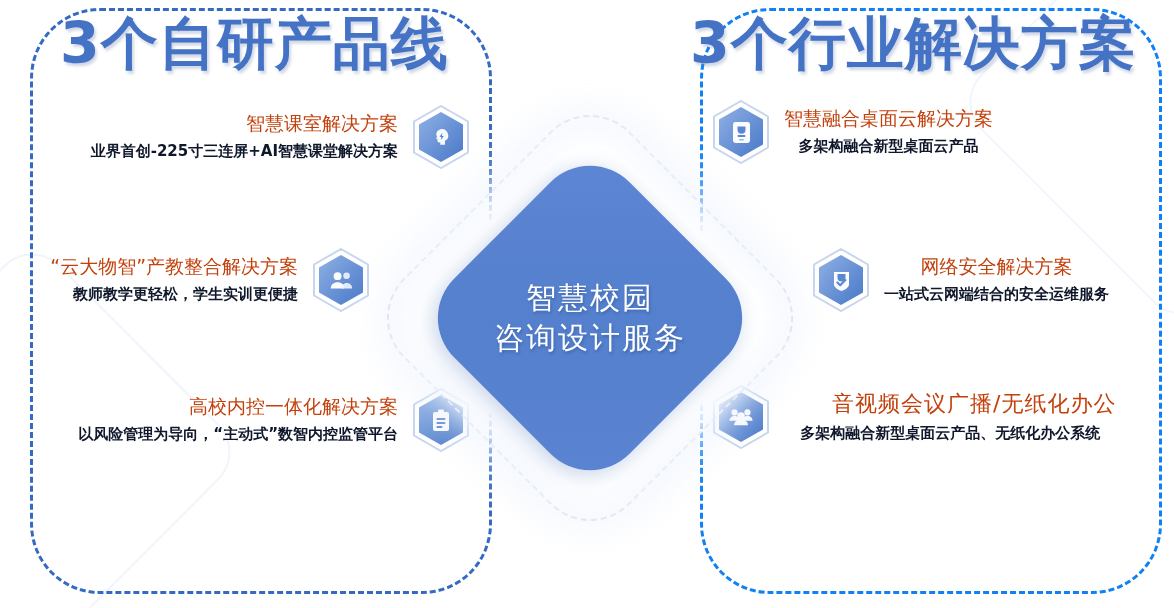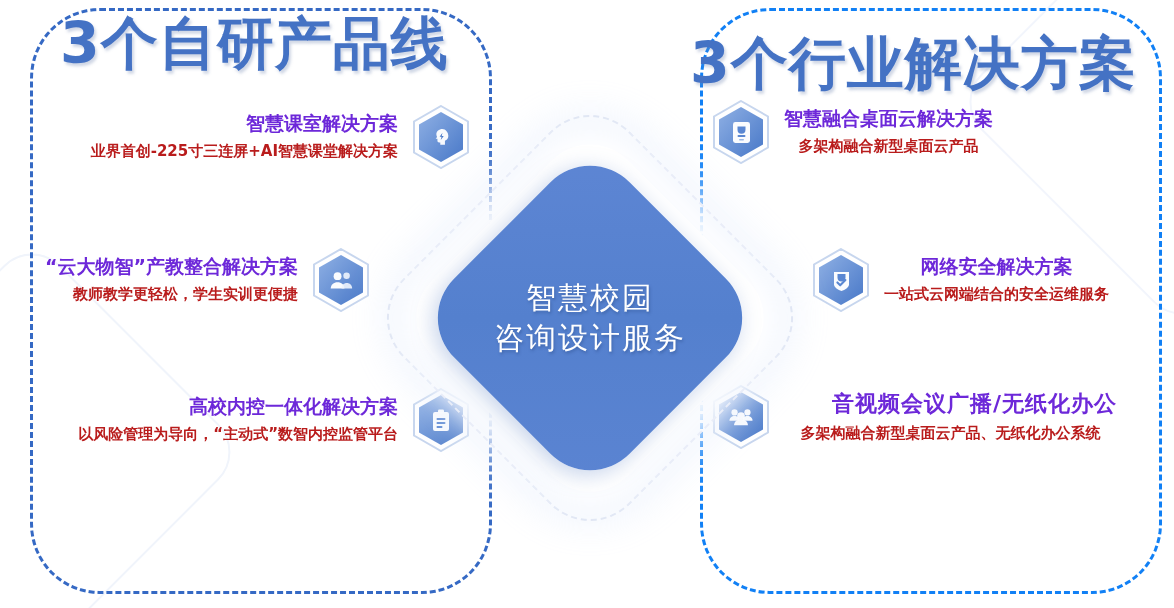--- a/index.html
+++ b/index.html
@@ -75,21 +75,20 @@
     color: #4472c4;
     text-shadow: 2px 3px 3px rgba(120,140,180,.35);
     white-space: nowrap;
     line-height: 1.18;
   }
   .panel-title.left {
     left: 60px;
   }
   .panel-title.right {
     left: 690px;
-    margin-top: 20px;
   }
 
   
   .item {
     position: absolute;
     display: flex;
     align-items: center;
     gap: 14px;
   }
   .item-left {
@@ -103,34 +102,34 @@
   .item-text {
     display: flex;
     flex-direction: column;
     justify-content: center;
   }
   .item-left .item-text { align-items: flex-end; }
   .item-right .item-text { align-items: center; }
 
   .item-title {
     font-size: 19px;
-    font-weight: bold;
-    color: #6d28d9;
+    font-weight: normal;
+    color: #c2410c;
     white-space: nowrap;
     line-height: 1.35;
   }
   .item-title.big {
     font-size: 22px;
     letter-spacing: 1px;
     margin-left: 48px;
   }
   .item-sub {
     font-size: 15px;
     font-weight: bold;
-    color: #b91c1c;
+    color: #0f172a;
     white-space: nowrap;
     line-height: 1.5;
     margin-top: 3px;
   }
 
   
   .hex-wrap {
     position: relative;
     width: 58px;
     height: 64px;

